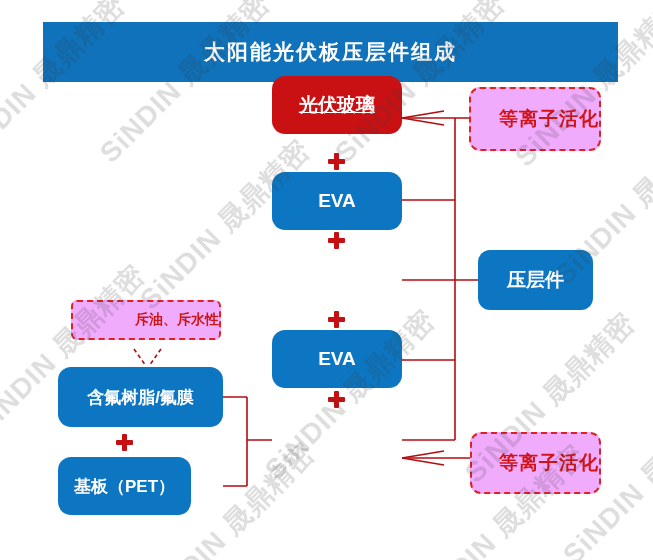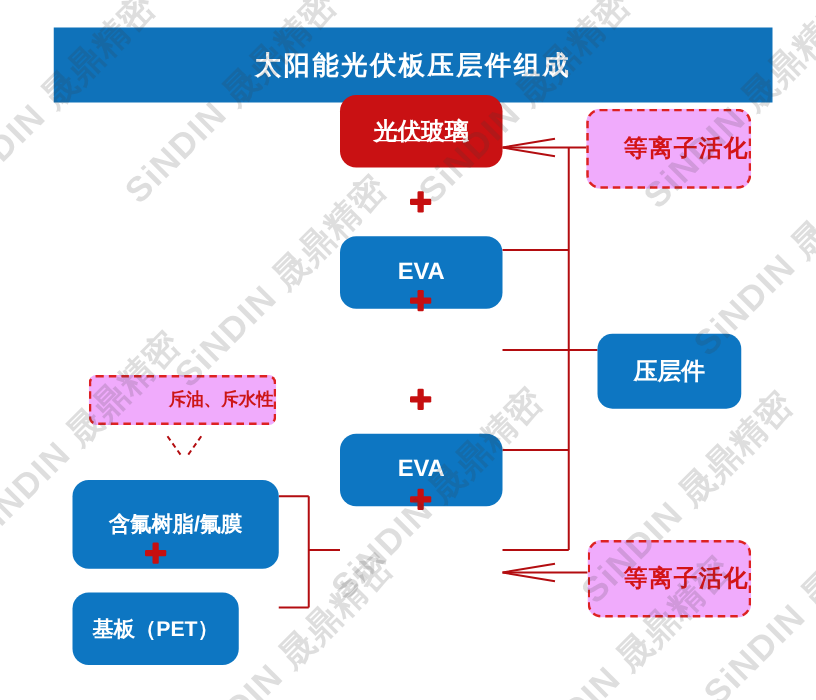--- a/index.html
+++ b/index.html
@@ -28,33 +28,33 @@
   .title-bar span{
     color:#ffffff;font-weight:bold;font-size:21px;letter-spacing:2px;
   }
 
   
   .box{
     position:absolute;z-index:10;
     display:flex;align-items:center;justify-content:center;
     color:#ffffff;font-weight:bold;border-radius:13px;
   }
-  .blue{background:#0d76c2;margin-top:17px;}
+  .blue{background:#0d76c2;}
   .red{background:#c91113;}
 
   .layer{left:272px;width:130px;height:58px;font-size:19px;}
   .lay-0{top:76px;text-decoration:underline;}
   .lay-1{top:172px;}
   .lay-2{top:250px;}
   .lay-3{top:330px;}
   .lay-4{top:410px;}
 
   .laminate{left:478px;top:250px;width:115px;height:60px;font-size:19px;border-radius:12px;}
 
-  .fluoro{left:58px;top:367px;width:165px;height:71px;font-size:17px;}
+  .fluoro{left:58px;top:367px;width:165px;height:60px;font-size:17px;}
   .pet{left:58px;top:457px;width:133px;height:58px;font-size:17px;}
 
   
   .dashed-box{
     position:absolute;z-index:10;background:#f0abfc;
     border:2px dashed #dd2222;border-radius:11px;
     display:flex;align-items:center;justify-content:flex-end;
     color:#d31417;font-weight:bold;font-size:19px;letter-spacing:1px;
   }
   .plasma-top{left:469px;top:87px;width:128px;height:60px;}

